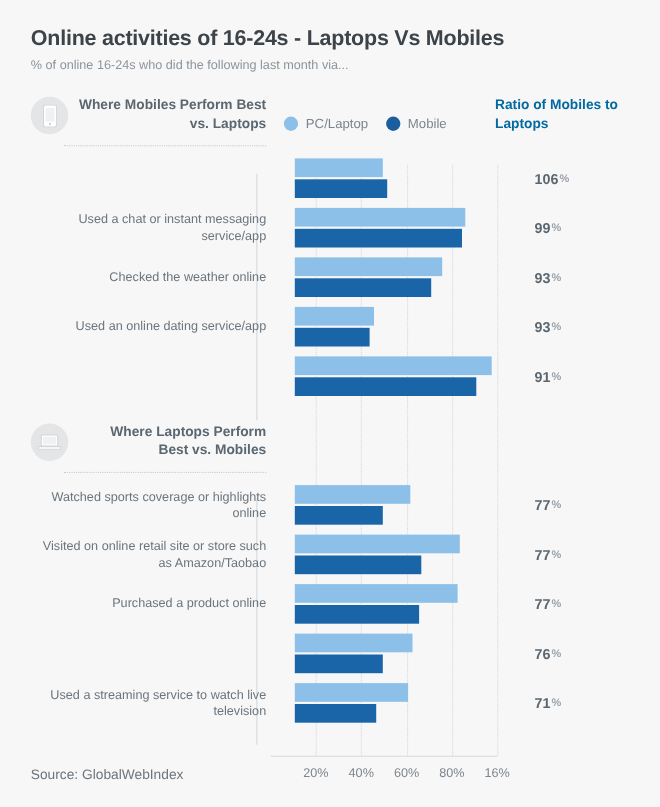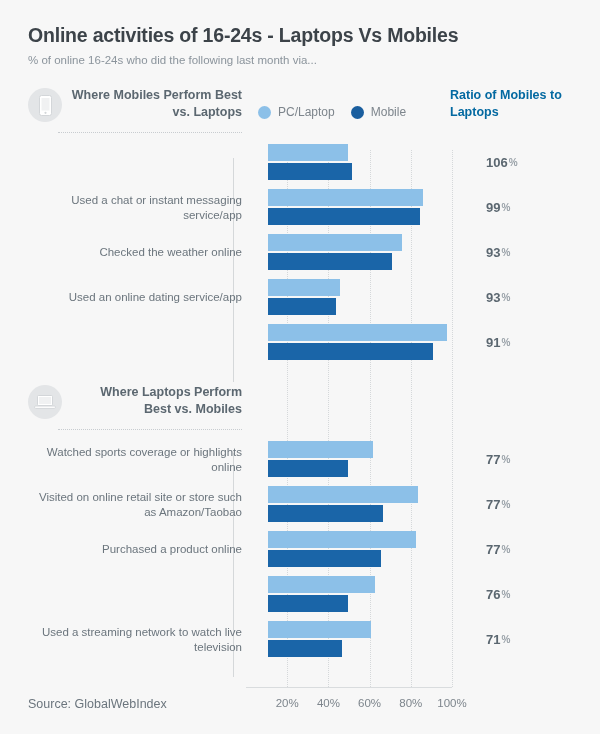--- a/index.html
+++ b/index.html
@@ -223,21 +223,21 @@
         <div class="gridline" style="left: 369.6px;"></div>
         <div class="gridline" style="left: 410.8px;"></div>
         <div class="gridline" style="left: 452px;"></div>
       </div>
     <div class="axis-line"></div>
     <div id="ticks">
         <div class="tick-label" style="left: 287.2px;">20%</div>
         <div class="tick-label" style="left: 328.4px;">40%</div>
         <div class="tick-label" style="left: 369.6px;">60%</div>
         <div class="tick-label" style="left: 410.8px;">80%</div>
-        <div class="tick-label" style="left: 452px;">100%</div>
+        <div class="tick-label" style="left: 452px;">16%</div>
       </div>
     <div class="divider" style="top:158px;height:224px;"></div>
     <div class="divider" style="top:453px;height:224px;"></div>
   </div>
 
   <div class="header">
     <h1 class="title">Online activities of 16-24s - Laptops Vs Mobiles</h1>
     <p class="subtitle">% of online 16-24s who did the following last month via...</p>
   </div>
 
@@ -371,21 +371,21 @@
           <div class="bars">
             <div class="bar light" title="52%" style="width: 107.12px;"></div>
             <div class="bar dark" title="39%" style="width: 80.34px;"></div>
           </div>
           <div class="ratio">
             <span>76</span>
             <span class="pct">%</span>
           </div>
         </div>
         <div class="row">
-          <div class="row-label">Used a streaming network to watch live television</div>
+          <div class="row-label">Used a streaming service to watch live television</div>
           <div class="bars">
             <div class="bar light" title="50%" style="width: 103px;"></div>
             <div class="bar dark" title="36%" style="width: 74.16px;"></div>
           </div>
           <div class="ratio">
             <span>71</span>
             <span class="pct">%</span>
           </div>
         </div>
       </div>

